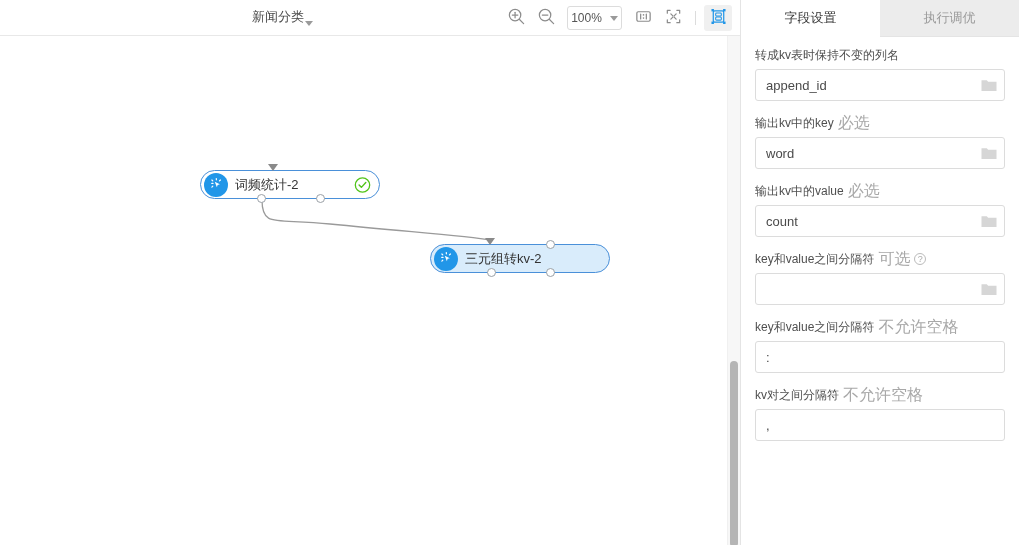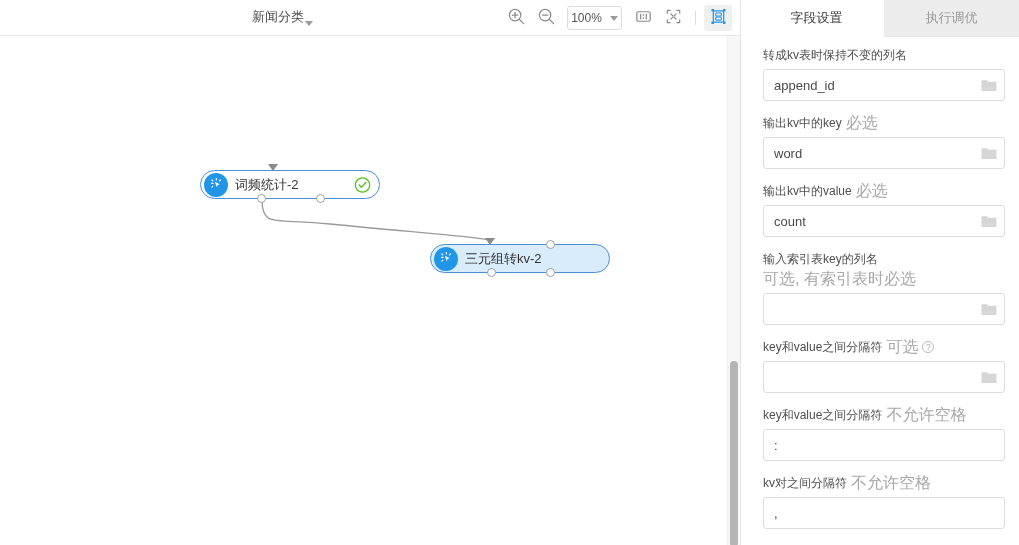--- a/index.html
+++ b/index.html
@@ -128,21 +128,20 @@
     cursor: pointer;
   }
 
   
   .panel {
     position: absolute; right: 0; top: 0;
     width: 279px; height: 545px;
     background: #ffffff;
     border-left: 1px solid #e4e4e4;
     overflow: hidden;
-    padding-left: 8px;
   }
   .panel-tabs { display: flex; height: 37px; }
   .panel-tab {
     flex: 1 1 50%;
     display: flex; align-items: center; justify-content: center;
     font-size: 13px; cursor: pointer;
     background: #ececec; color: #9a9a9a;
     border-bottom: 1px solid #e4e4e4;
   }
   .panel-tab.active {
@@ -371,54 +370,40 @@
         <div class="input-wrap">
           <input class="field-input" type="text" value="count" style="">
           <span class="folder-btn">
             <svg width="16" height="14" viewBox="0 0 16 14">
               <path d="M0.5 2.2 h5.3 l1.3 1.6 h8.4 v9.2 h-15 z" fill="#d6d6d6"></path>
             </svg>
           </span>
         </div>
       </div>
 
-      <div class="field">
-        <div class="field-label">
-          <span>输入索引表key的列名</span>
-          <span class="field-hint">可选, 有索引表时必选</span>
+
+      <div class="field">
+        <div class="field-label">
+          <span>key和value之间分隔符</span>
+          <span class="field-hint">可选</span>
+          <span class="help-icon">?</span>
         </div>
         <div class="input-wrap">
           <input class="field-input" type="text" value="" style="">
           <span class="folder-btn">
             <svg width="16" height="14" viewBox="0 0 16 14">
               <path d="M0.5 2.2 h5.3 l1.3 1.6 h8.4 v9.2 h-15 z" fill="#d6d6d6"></path>
             </svg>
           </span>
         </div>
       </div>
 
       <div class="field">
         <div class="field-label">
           <span>key和value之间分隔符</span>
-          <span class="field-hint">可选</span>
-          <span class="help-icon">?</span>
-        </div>
-        <div class="input-wrap">
-          <input class="field-input" type="text" value="" style="">
-          <span class="folder-btn">
-            <svg width="16" height="14" viewBox="0 0 16 14">
-              <path d="M0.5 2.2 h5.3 l1.3 1.6 h8.4 v9.2 h-15 z" fill="#d6d6d6"></path>
-            </svg>
-          </span>
-        </div>
-      </div>
-
-      <div class="field">
-        <div class="field-label">
-          <span>key和value之间分隔符</span>
           <span class="field-hint">不允许空格</span>
         </div>
         <div class="input-wrap">
           <input class="field-input" type="text" value=":" style="">
         </div>
       </div>
 
       <div class="field">
         <div class="field-label">
           <span>kv对之间分隔符</span>

